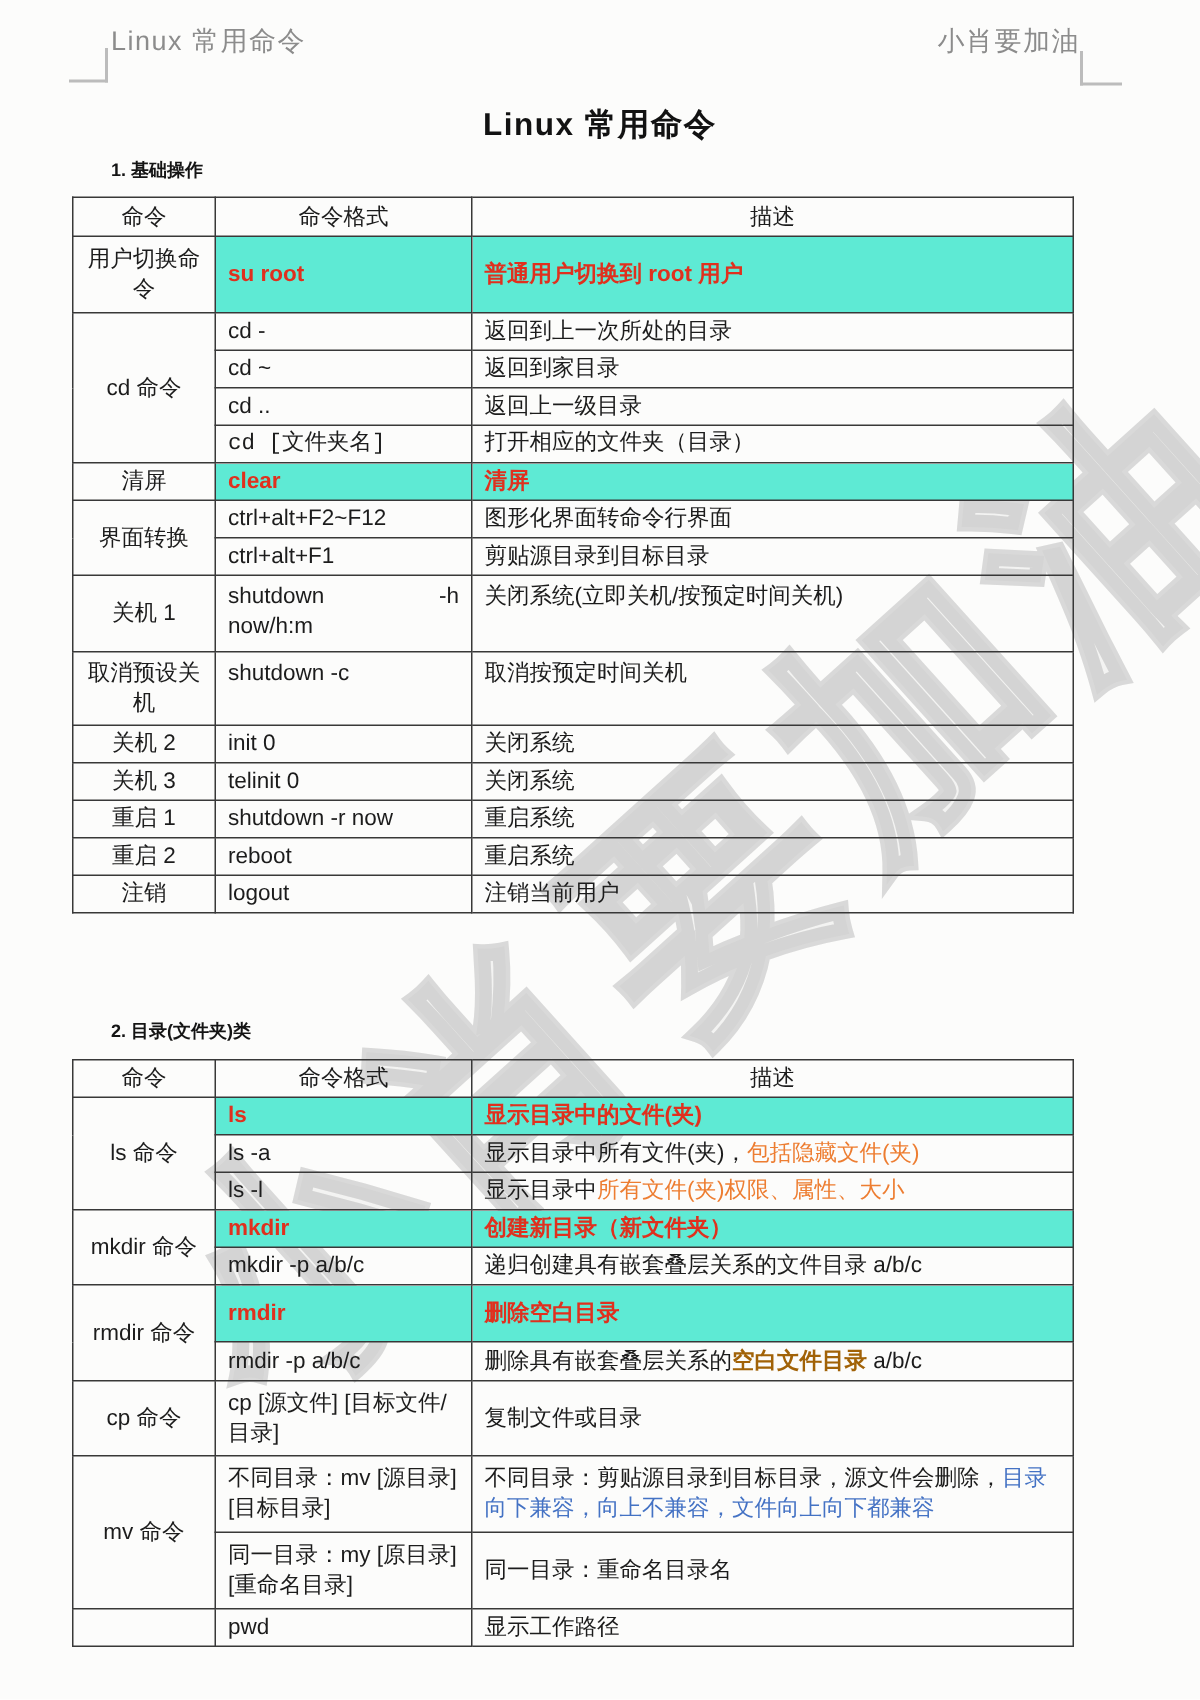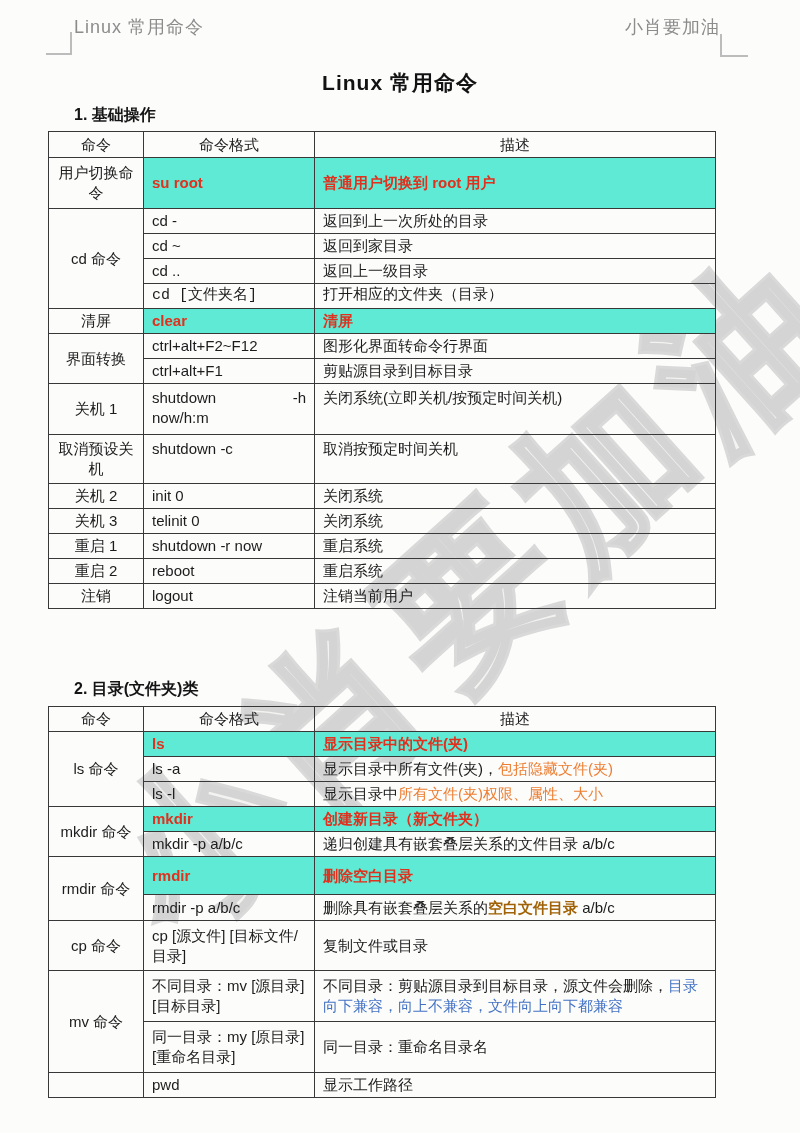--- a/index.html
+++ b/index.html
@@ -6,21 +6,21 @@
   .page{position:relative;width:800px;height:1133px;background:#fcfcfb;overflow:hidden;
         font-family:"Liberation Sans","DejaVu Sans",sans-serif;color:#1c1c1c;}
   .hdr{position:absolute;top:15px;font-size:18px;color:#8c8c8c;letter-spacing:1px;}
   .hdr-left{left:74px;}
   .hdr-right{right:80px;}
   .mark{position:absolute;width:24px;height:21px;}
   .mark-left{left:46px;top:32px;border-right:2px solid #bcbcbc;border-bottom:2px solid #bcbcbc;}
   .mark-right{left:720px;top:34px;width:26px;border-left:2px solid #bcbcbc;border-bottom:2px solid #bcbcbc;}
   .title{position:absolute;top:69px;left:0;width:100%;text-align:center;
          font-size:21px;font-weight:bold;color:#121212;letter-spacing:1px;}
-  .sec-heading{position:absolute;left:74px;font-size:16px;font-weight:bold;color:#141414;}
+  .sec-heading{position:absolute;left:74px;font-size:12px;font-weight:bold;color:#141414;}
   .h1{top:105px;}
   .h2{top:679px;}
   table{position:absolute;left:48px;width:667px;border-collapse:collapse;table-layout:fixed;
         background:transparent;border:1.5px solid #2e2e2e;z-index:2;}
   #table1{top:131px;}
   #table2{top:706px;}
   th,td{border:1px solid #383838;font-size:15px;line-height:20px;padding:2px 8px;
         vertical-align:middle;overflow:hidden;}
   th{text-align:center;font-weight:normal;color:#1c1c1c;}
   td.cmd{text-align:center;padding:2px 5px;}

